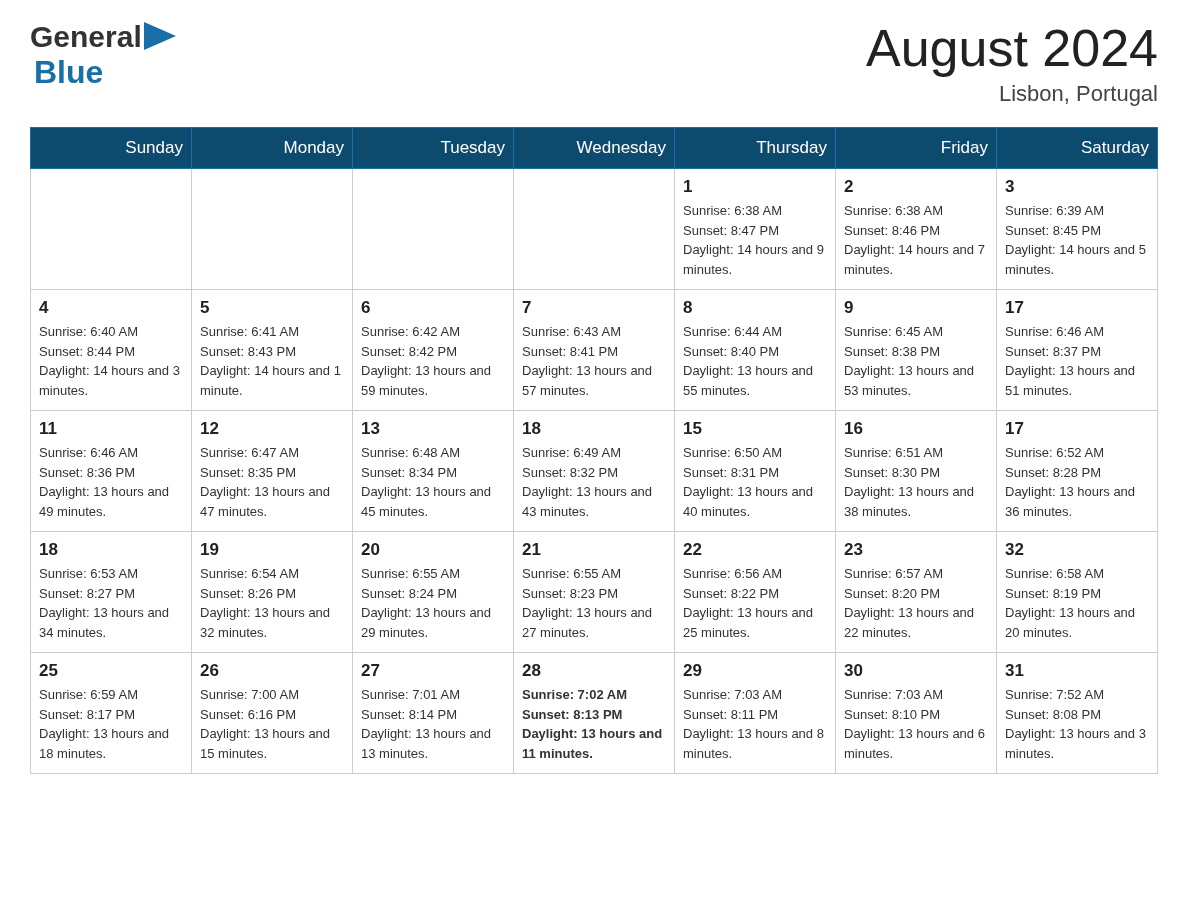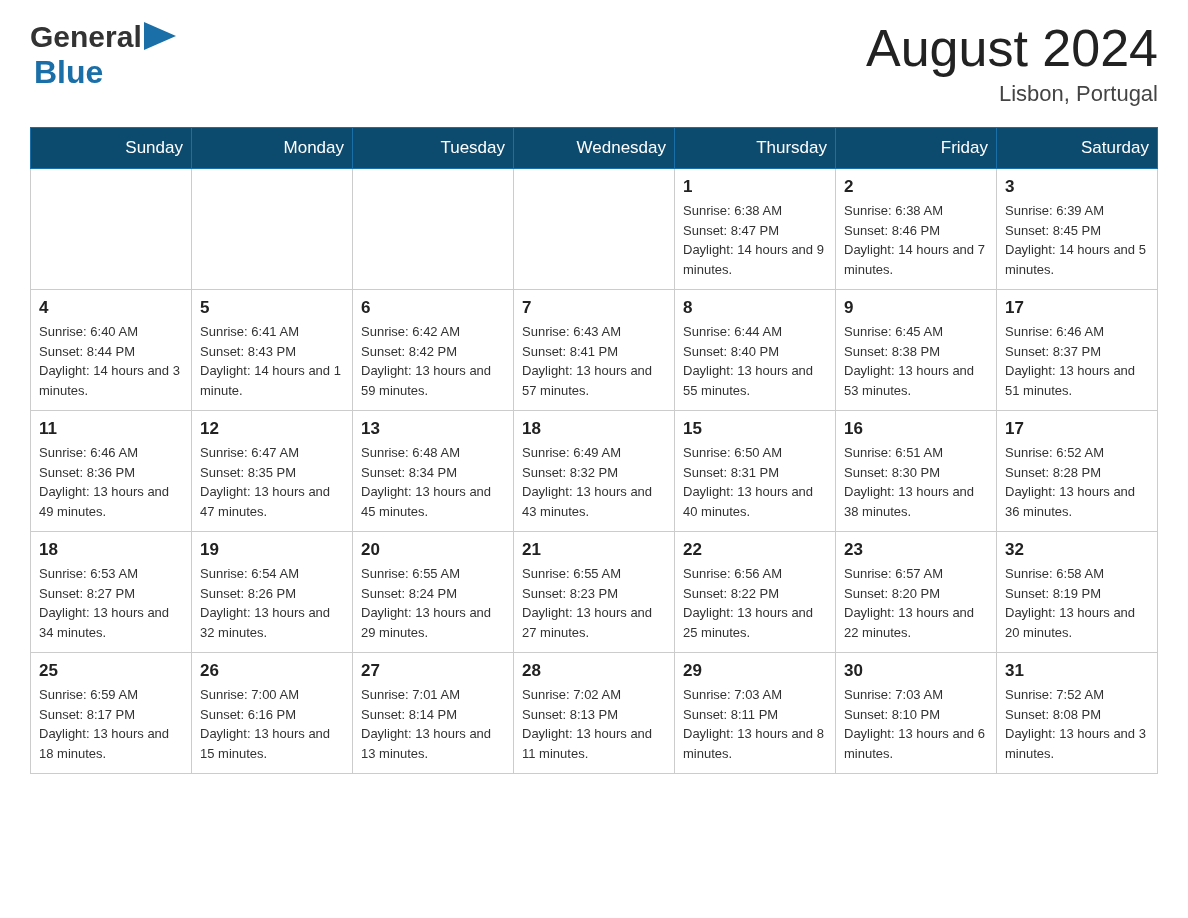--- a/index.html
+++ b/index.html
@@ -293,21 +293,21 @@
 Daylight: 13 hours and 15 minutes.</div>
         </td>
         <td>
           <span class="day-num">27</span>
           <div class="day-info" style="white-space: pre-line;">Sunrise: 7:01 AM
 Sunset: 8:14 PM
 Daylight: 13 hours and 13 minutes.</div>
         </td>
         <td>
           <span class="day-num">28</span>
-          <div class="day-info" style="white-space: pre-line;">Sunrise: 7:02 AM
+          <div class="day-info" style="white-space: pre-line; font-weight: bold;">Sunrise: 7:02 AM
 Sunset: 8:13 PM
 Daylight: 13 hours and 11 minutes.</div>
         </td>
         <td>
           <span class="day-num">29</span>
           <div class="day-info" style="white-space: pre-line;">Sunrise: 7:03 AM
 Sunset: 8:11 PM
 Daylight: 13 hours and 8 minutes.</div>
         </td>
         <td>

